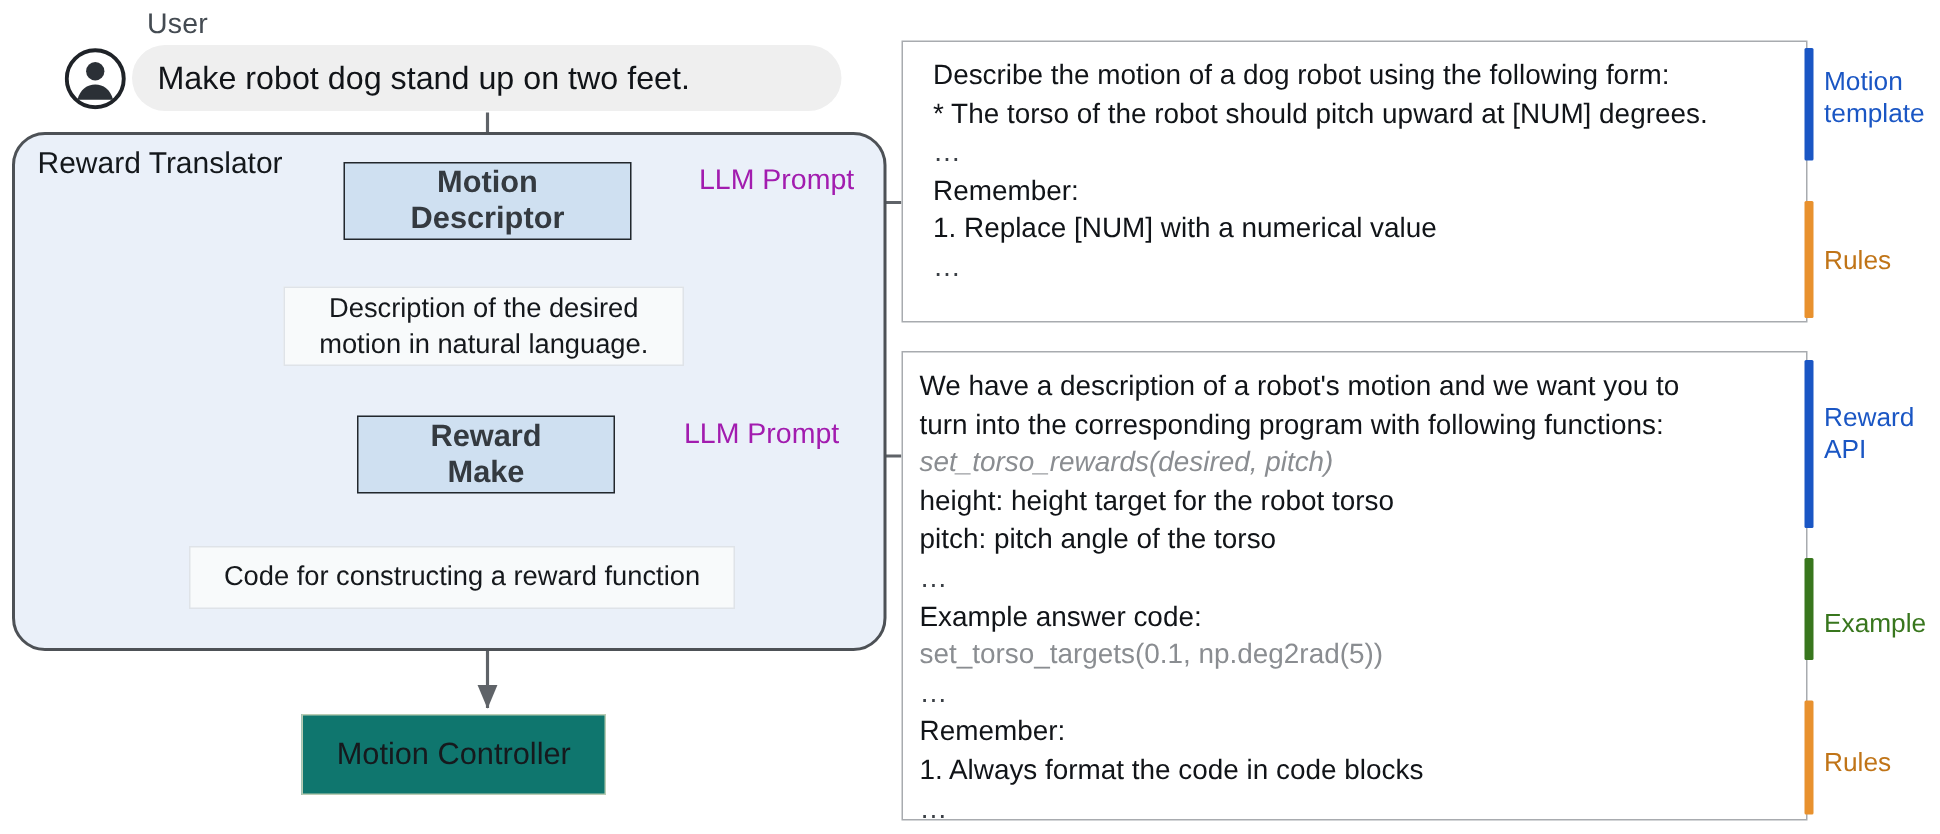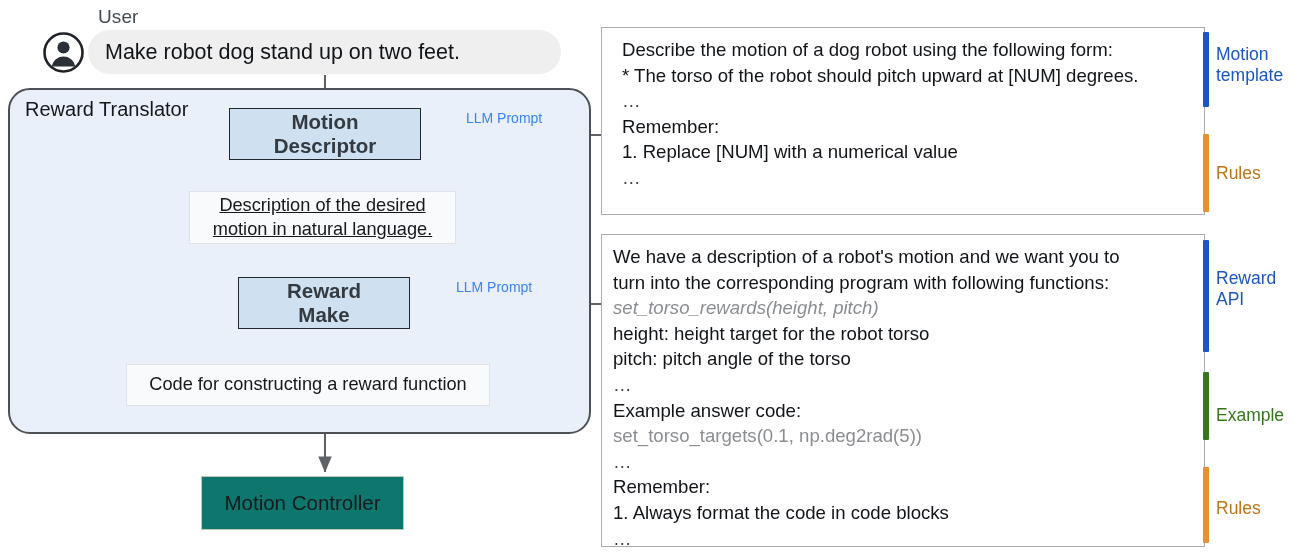--- a/index.html
+++ b/index.html
@@ -61,36 +61,36 @@
 
   
   .data-box{
     background:#f8fafb;
     border:1.3px solid #dfe3e8;
     box-sizing:border-box;
     display:flex;flex-direction:column;
     align-items:center;justify-content:center;
     color:#15181c;font-size:18.2px;line-height:1.3;
   }
-  #desc-box{left:189px;top:191px;width:267px;height:53px;text-decoration:underline;}
+  #desc-box{left:189px;top:191px;width:267px;height:53px;}
   #code-box{left:126px;top:364px;width:364px;height:42px;}
 
   
   #motion-controller{
     left:201px;top:476px;
     width:203px;height:54px;
     background:#0f766e;
     border:1.2px solid #b9ccb3;
     box-sizing:border-box;
     display:flex;align-items:center;justify-content:center;
     color:#16191d;font-size:20.5px;
   }
 
   
-  .arrow-label{font-size:14px;color:#3b82f6;}
+  .arrow-label{font-size:19px;color:#a21caf;}
   #llm-label-1{left:466px;top:110px;}
   #llm-label-2{left:456px;top:279px;}
 
   
   #connectors{left:0;top:0;width:1293px;height:556px;pointer-events:none;}
 
   
   .prompt-panel{
     background:#ffffff;
     border:1.3px solid #a8abaf;
@@ -197,21 +197,21 @@
     <div class="pline">* The torso of the robot should pitch upward at [NUM] degrees.</div>
     <div class="pline dots">…</div>
     <div class="pline">Remember:</div>
     <div class="pline">1. Replace [NUM] with a numerical value</div>
     <div class="pline dots">…</div>
   </div>
 
 <div class="abs prompt-panel" id="panel-reward">
     <div class="pline">We have a description of a robot's motion and we want you to</div>
     <div class="pline">turn into the corresponding program with following functions:</div>
-    <div class="pline code-italic">set_torso_rewards(height, pitch)</div>
+    <div class="pline code-italic">set_torso_rewards(desired, pitch)</div>
     <div class="pline">height: height target for the robot torso</div>
     <div class="pline">pitch: pitch angle of the torso</div>
     <div class="pline dots">…</div>
     <div class="pline">Example answer code:</div>
     <div class="pline code">set_torso_targets(0.1, np.deg2rad(5))</div>
     <div class="pline dots">…</div>
     <div class="pline">Remember:</div>
     <div class="pline">1. Always format the code in code blocks</div>
     <div class="pline dots">…</div>
   </div>

